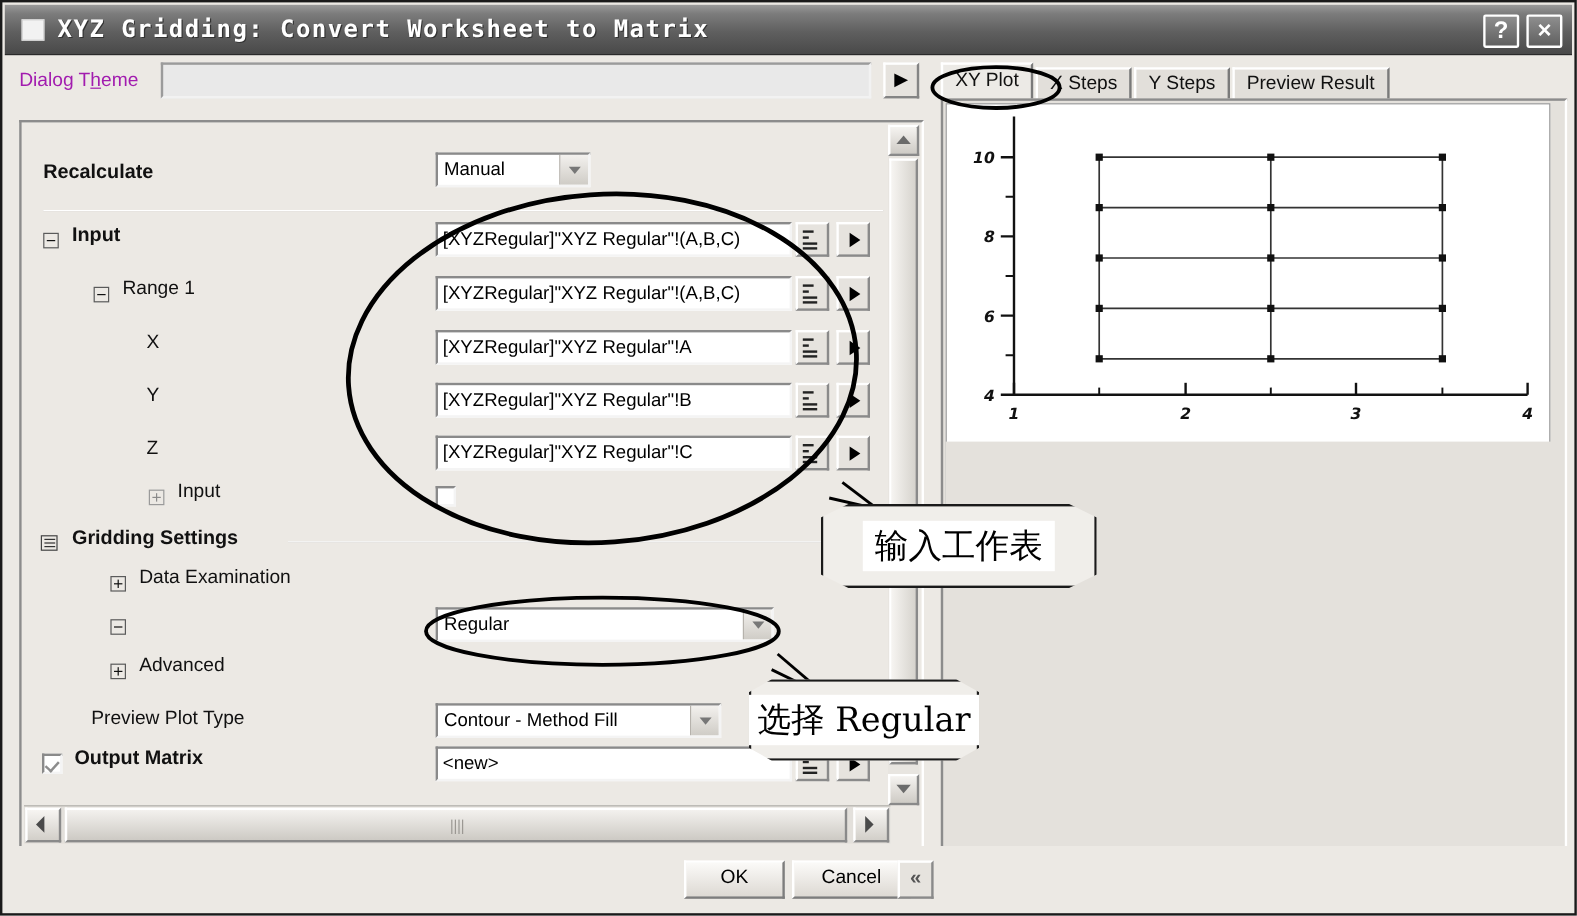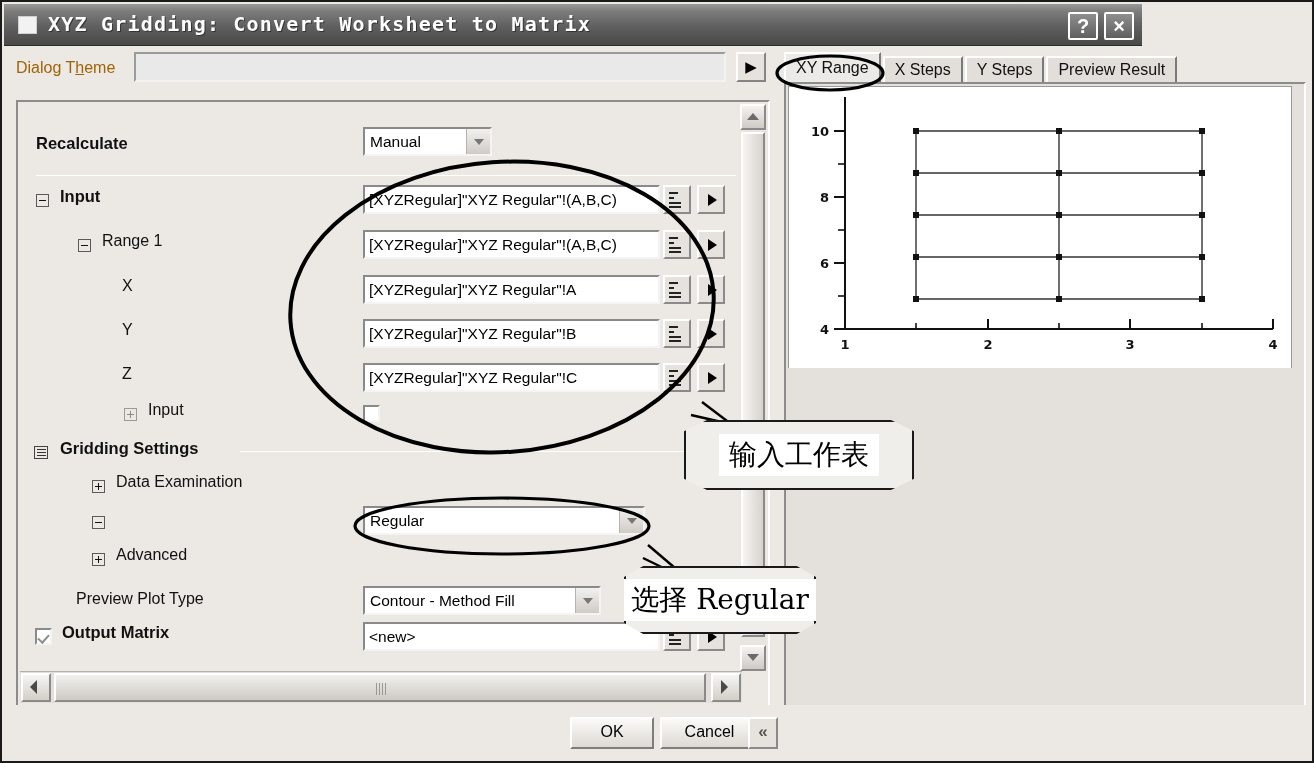--- a/index.html
+++ b/index.html
@@ -15,21 +15,21 @@
   #window {
     position: absolute; left: 0; top: 0;
     width: 1314px; height: 763px;
     background: #ece9e4;
     border: 2px solid #1a1a1a;
   }
 
   
   #titlebar {
     position: absolute; left: 2px; top: 2px;
-    width: 1138px; height: 42px;
+    width: 1306px; height: 42px;
     background: linear-gradient(to bottom, #9a9a9a 0%, #7c7c7c 18%, #5f5f5f 55%, #494949 100%);
     border-bottom: 1px solid #2a2a2a;
   }
   #title-icon {
     position: absolute; left: 14px; top: 12px;
     width: 19px; height: 18px;
     background: #f2f2f2;
     border: 1px solid #d0d0d0;
   }
   #title-text {
@@ -57,21 +57,21 @@
   #btn-help { right: 44px; }
   #btn-close { right: 8px; }
 
   
   #theme-row {
     position: absolute; left: 4px; top: 46px;
     width: 1306px; height: 42px;
   }
   #theme-label {
     position: absolute; left: 10px; top: 11px;
-    font-size: 16px; color: #a16207;
+    font-size: 16px; color: #a21caf;
     white-space: nowrap;
   }
   #theme-label u { text-decoration: underline; }
   #theme-input {
     position: absolute; left: 128px; top: 4px;
     width: 592px; height: 30px;
     background: #e9e9e9;
     border: 2px solid;
     border-color: #9b9b9b #f2f2f2 #f2f2f2 #9b9b9b;
   }
@@ -318,20 +318,21 @@
     background: #e4e1dc;
     border: 2px solid;
     border-color: #8c8c8c #ffffff #ffffff #8c8c8c;
   }
   #preview-plot {
     position: absolute; left: 2px; top: 2px;
     width: 504px; height: 356px;
     background: #ffffff;
     border: 1px solid #9a9a9a;
     overflow: hidden;
+    font-style: italic;
   }
   #preview-blank {
     position: absolute; left: 2px; top: 284px;
     width: 514px; height: 335px;
     background: #e4e1dc;
   }
 
   
   #footer {
     position: absolute; left: 2px; bottom: 2px;
@@ -393,21 +394,21 @@
     <div class="tb-btn" id="btn-close">×</div>
   </div>
 
   <div id="theme-row">
     <div id="theme-label">Dialog T<u>h</u>eme</div>
     <div id="theme-input" title=""></div>
     <div id="theme-arrow">▶</div>
   </div>
 
   <div id="tabs">
-    <div class="tab active">XY Range</div>
+    <div class="tab active">XY Plot</div>
     <div class="tab">X Steps</div>
     <div class="tab">Y Steps</div>
     <div class="tab">Preview Result</div>
   </div>
 
   <div id="left-panel">
     <div id="left-inner">
 
       <div class="row-label bold" style="left:18px; top:32px;">Recalculate</div>
       <div class="combo" style="left:345px; top:25px; width:129px;">

